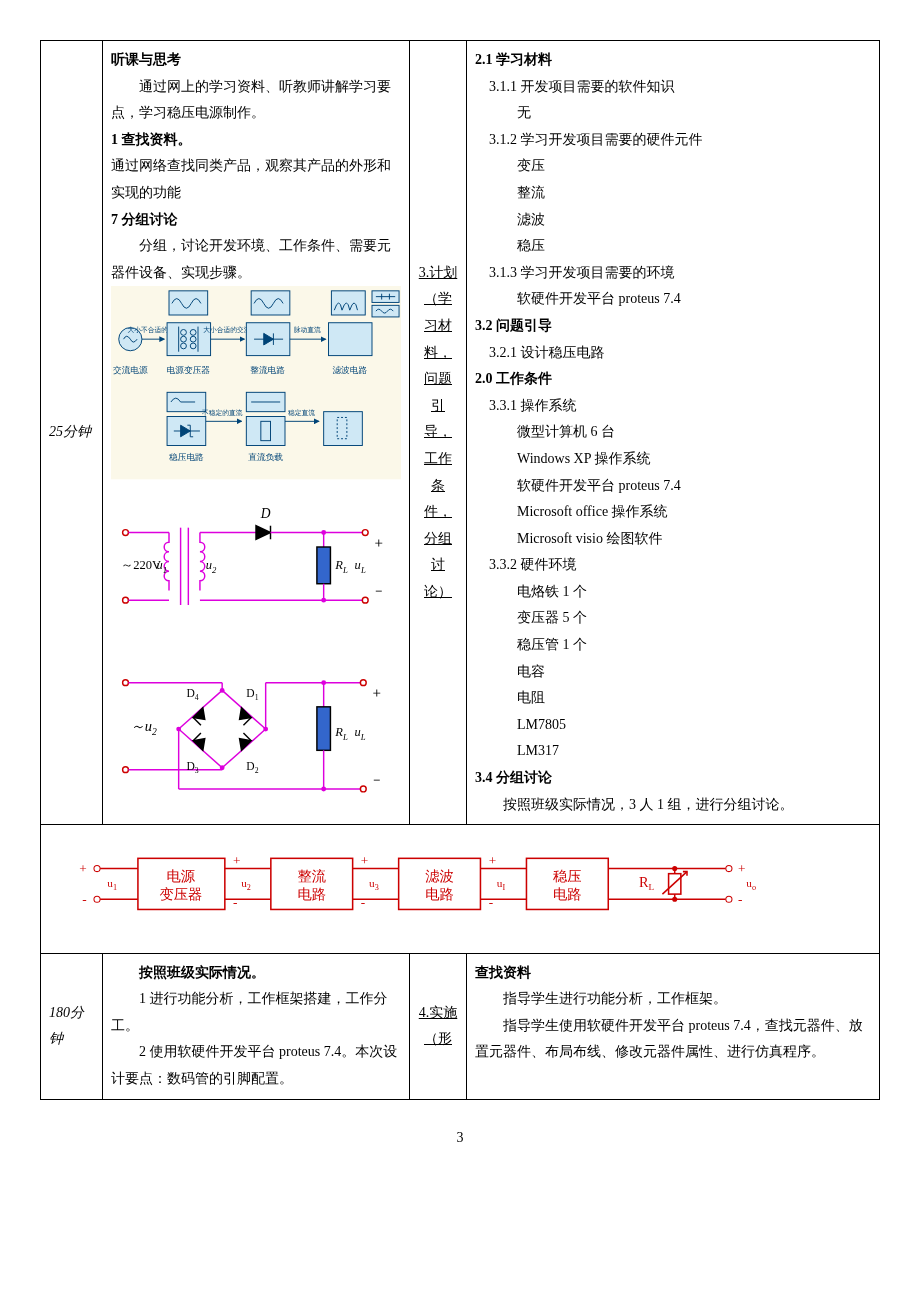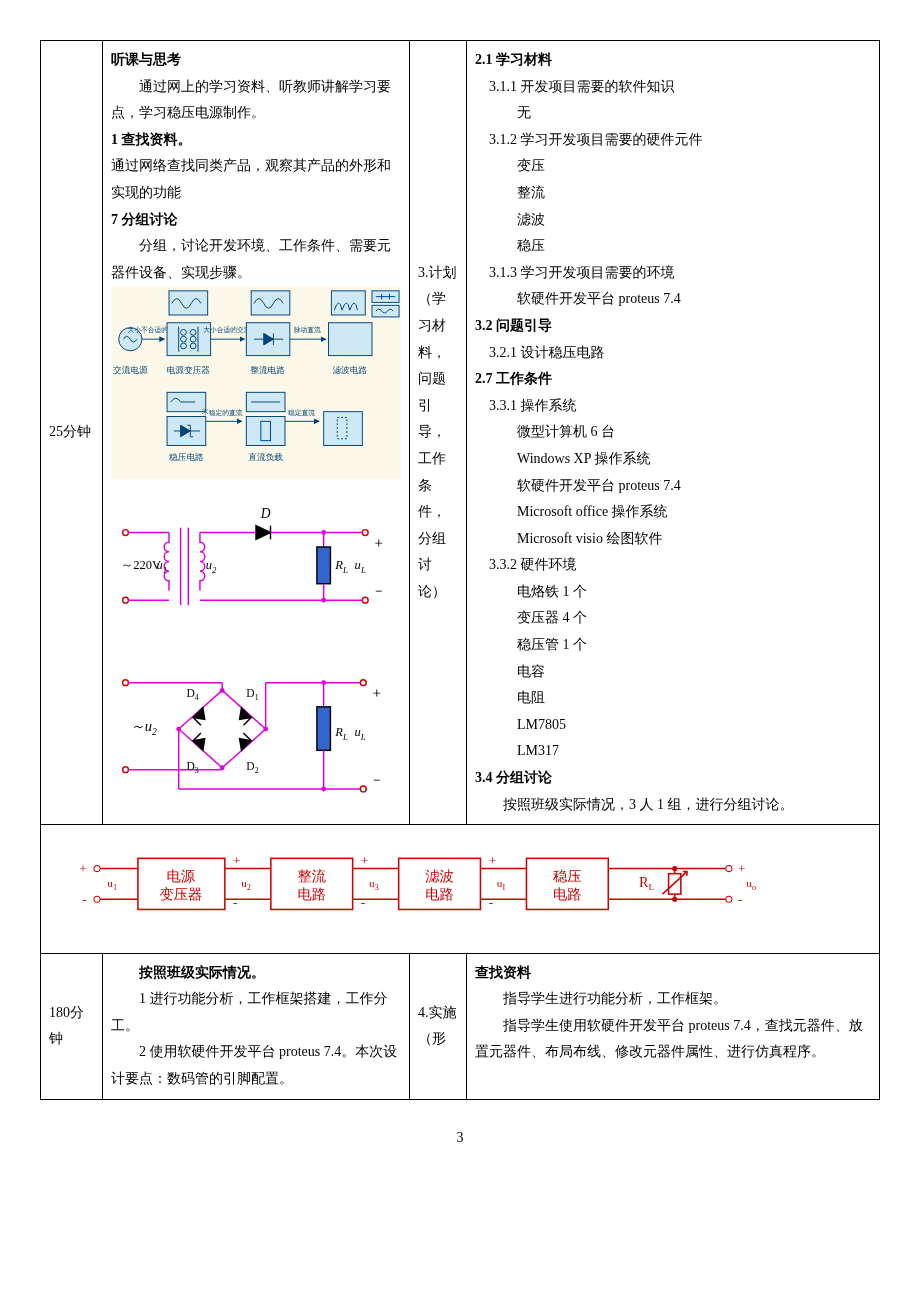--- a/index.html
+++ b/index.html
@@ -15,23 +15,23 @@
     border-collapse: collapse;
     width: 100%;
     table-layout: fixed;
   }
   table.main td {
     border: 1px solid #000;
     vertical-align: top;
     padding: 6px 8px;
     line-height: 1.9;
   }
-  .col-time { width: 45px; text-align: left; vertical-align: middle !important; }
+  .col-time { width: 45px; text-align: left; vertical-align: middle !important; font-style: italic; }
   .col-left { width: 290px; }
-  .col-mid  { width: 40px; vertical-align: middle !important; }
+  .col-mid  { width: 40px; text-align: center; vertical-align: middle !important; text-decoration: underline; }
   .col-right{ }
   .b { font-weight: bold; }
   .indent1 { text-indent: 2em; }
   .pad-left-1 { padding-left: 1em; display:block; }
   .pad-left-3 { padding-left: 3em; display:block; }
   .page-num { text-align: center; margin-top: 30px; font-size: 14px; }
   
   .diagram { width: 100%; }
   svg text { font-family: "SimSun","宋体",serif; }
   .flow-box { fill:#fff; stroke:#c00; stroke-width:1.5; }
@@ -253,30 +253,30 @@
       <span class="pad-left-3">无</span>
       <span class="pad-left-1">3.1.2 学习开发项目需要的硬件元件</span>
       <span class="pad-left-3">变压</span>
       <span class="pad-left-3">整流</span>
       <span class="pad-left-3">滤波</span>
       <span class="pad-left-3">稳压</span>
       <span class="pad-left-1">3.1.3 学习开发项目需要的环境</span>
       <span class="pad-left-3">软硬件开发平台 proteus 7.4</span>
       <div class="b">3.2 问题引导</div>
       <span class="pad-left-1">3.2.1 设计稳压电路</span>
-      <div class="b">2.7 工作条件</div>
+      <div class="b">2.0 工作条件</div>
       <span class="pad-left-1">3.3.1 操作系统</span>
       <span class="pad-left-3">微型计算机 6 台</span>
       <span class="pad-left-3">Windows XP 操作系统</span>
       <span class="pad-left-3">软硬件开发平台 proteus 7.4</span>
       <span class="pad-left-3">Microsoft office 操作系统</span>
       <span class="pad-left-3">Microsoft visio 绘图软件</span>
       <span class="pad-left-1">3.3.2 硬件环境</span>
       <span class="pad-left-3">电烙铁 1 个</span>
-      <span class="pad-left-3">变压器 4 个</span>
+      <span class="pad-left-3">变压器 5 个</span>
       <span class="pad-left-3">稳压管 1 个</span>
       <span class="pad-left-3">电容</span>
       <span class="pad-left-3">电阻</span>
       <span class="pad-left-3">LM7805</span>
       <span class="pad-left-3">LM317</span>
       <div class="b">3.4 分组讨论</div>
       <div class="indent1">按照班级实际情况，3 人 1 组，进行分组讨论。</div>
     </td>
   </tr>
 

